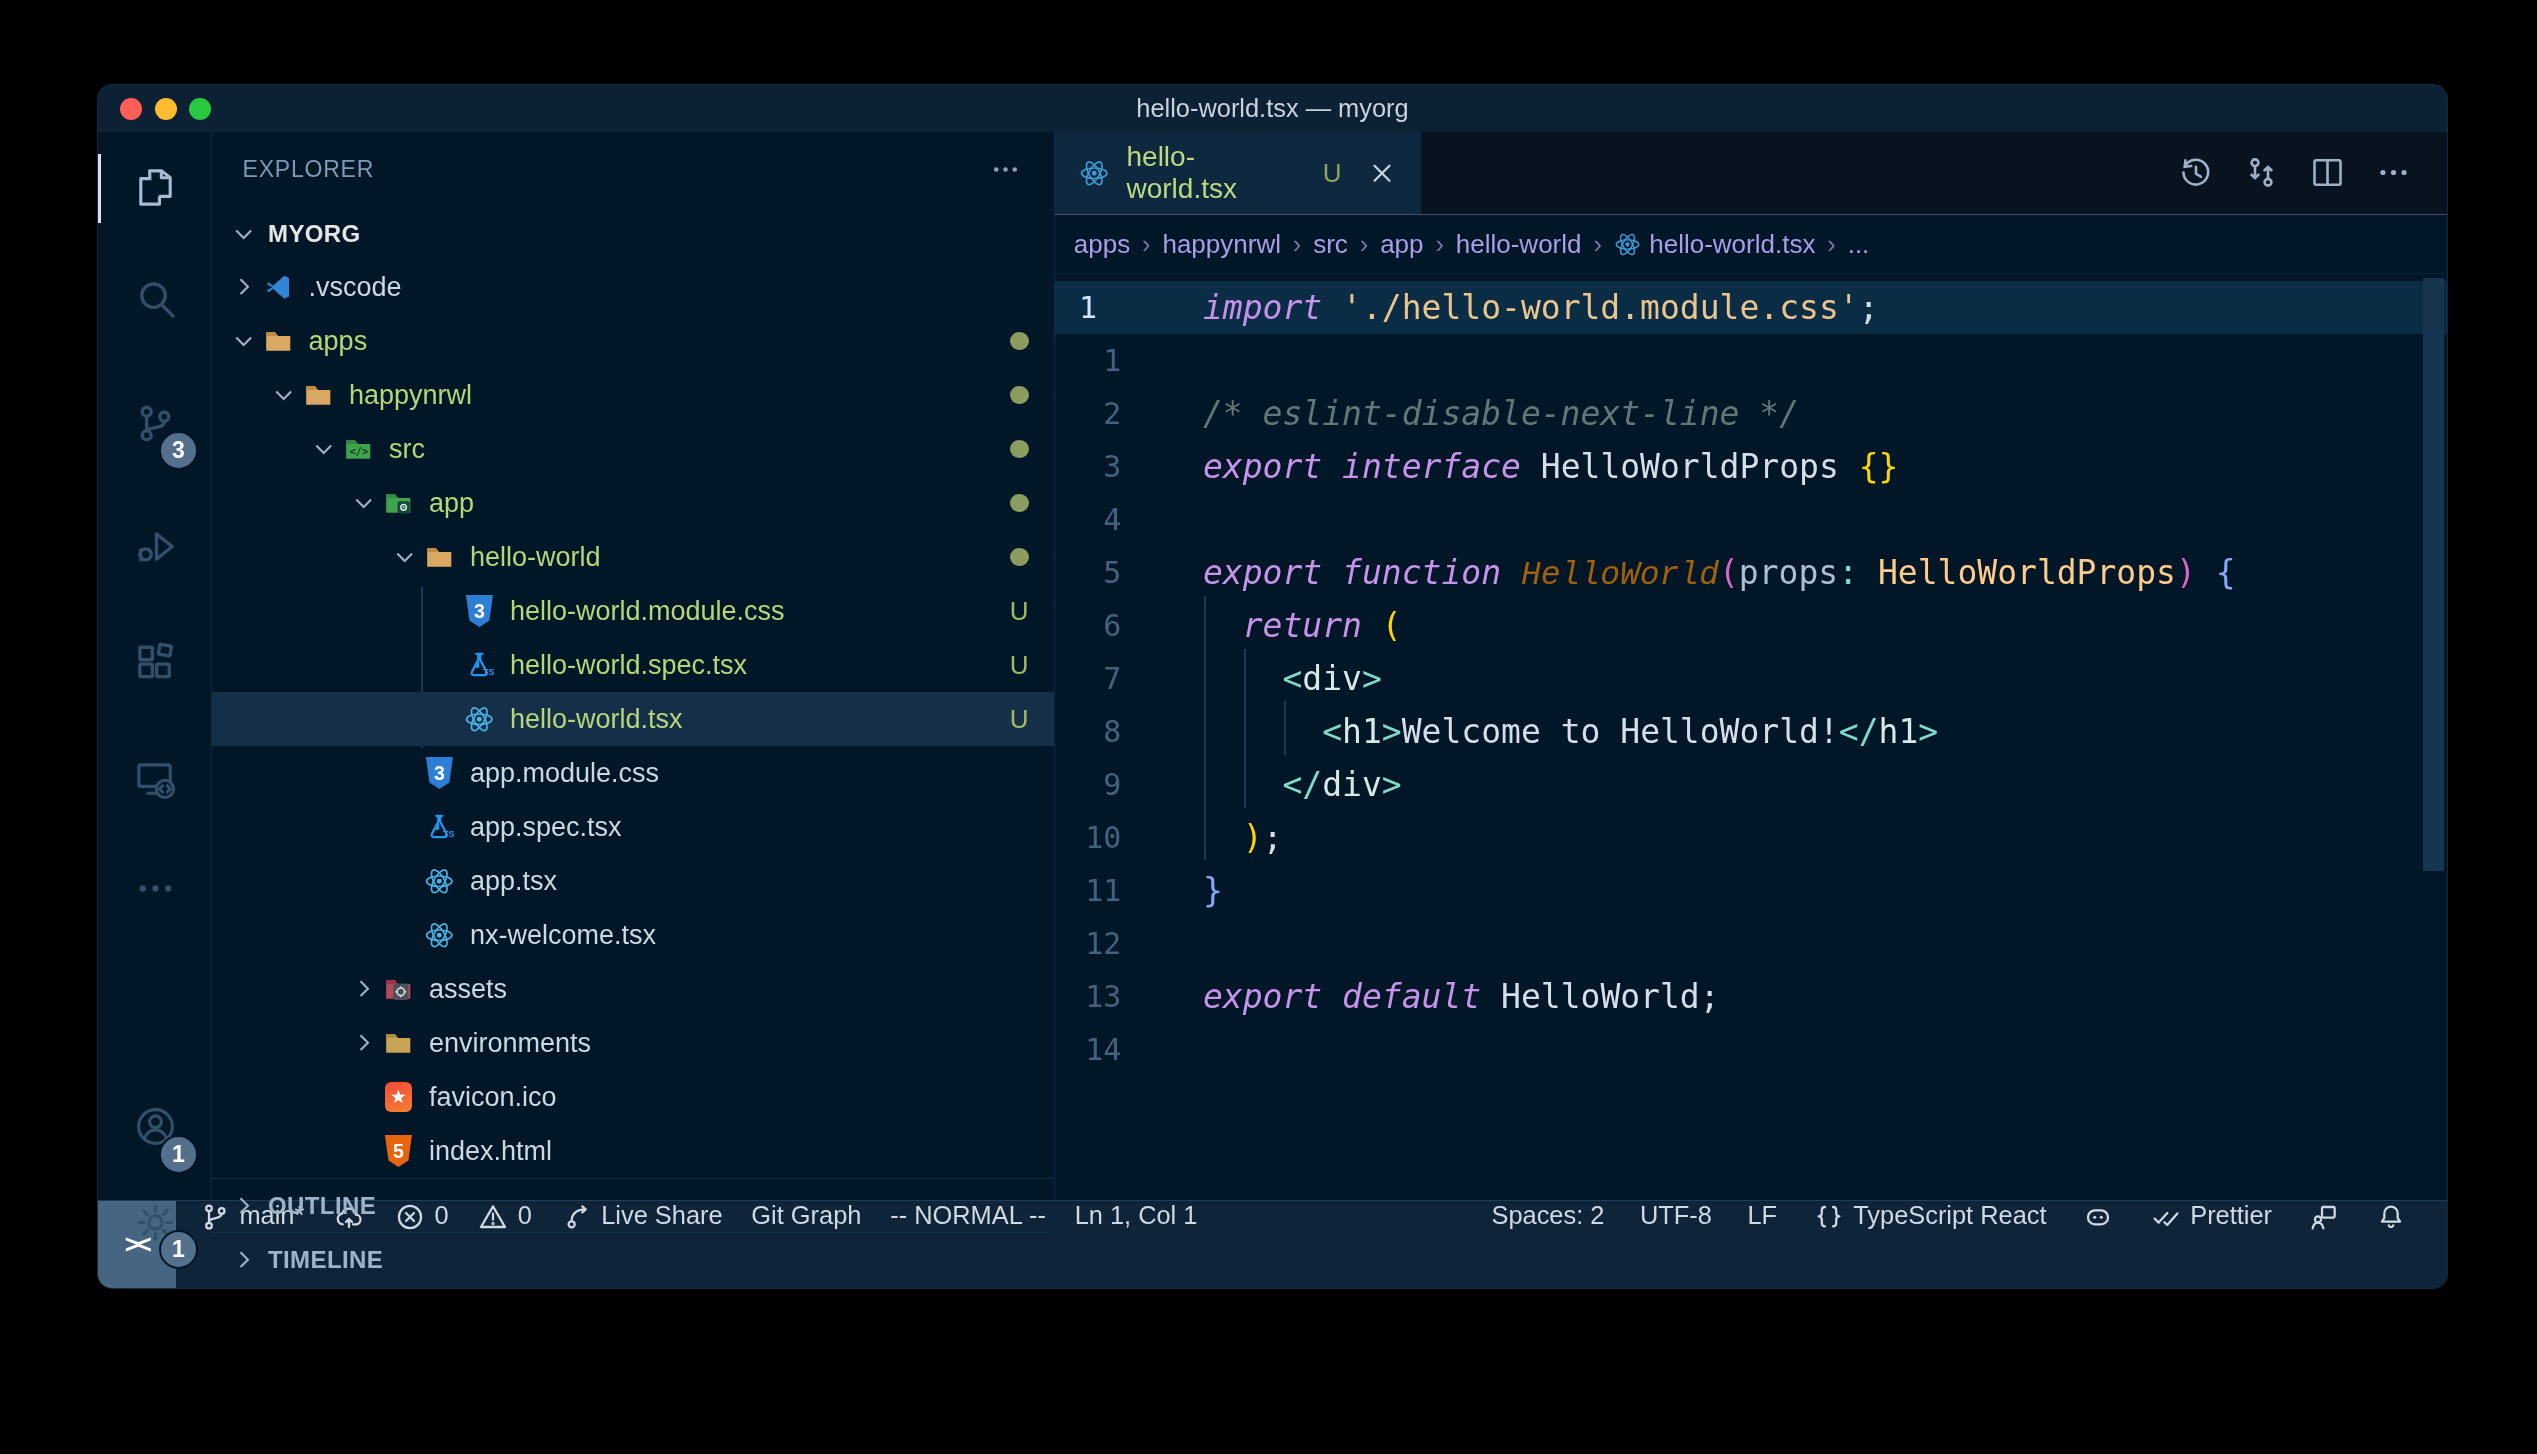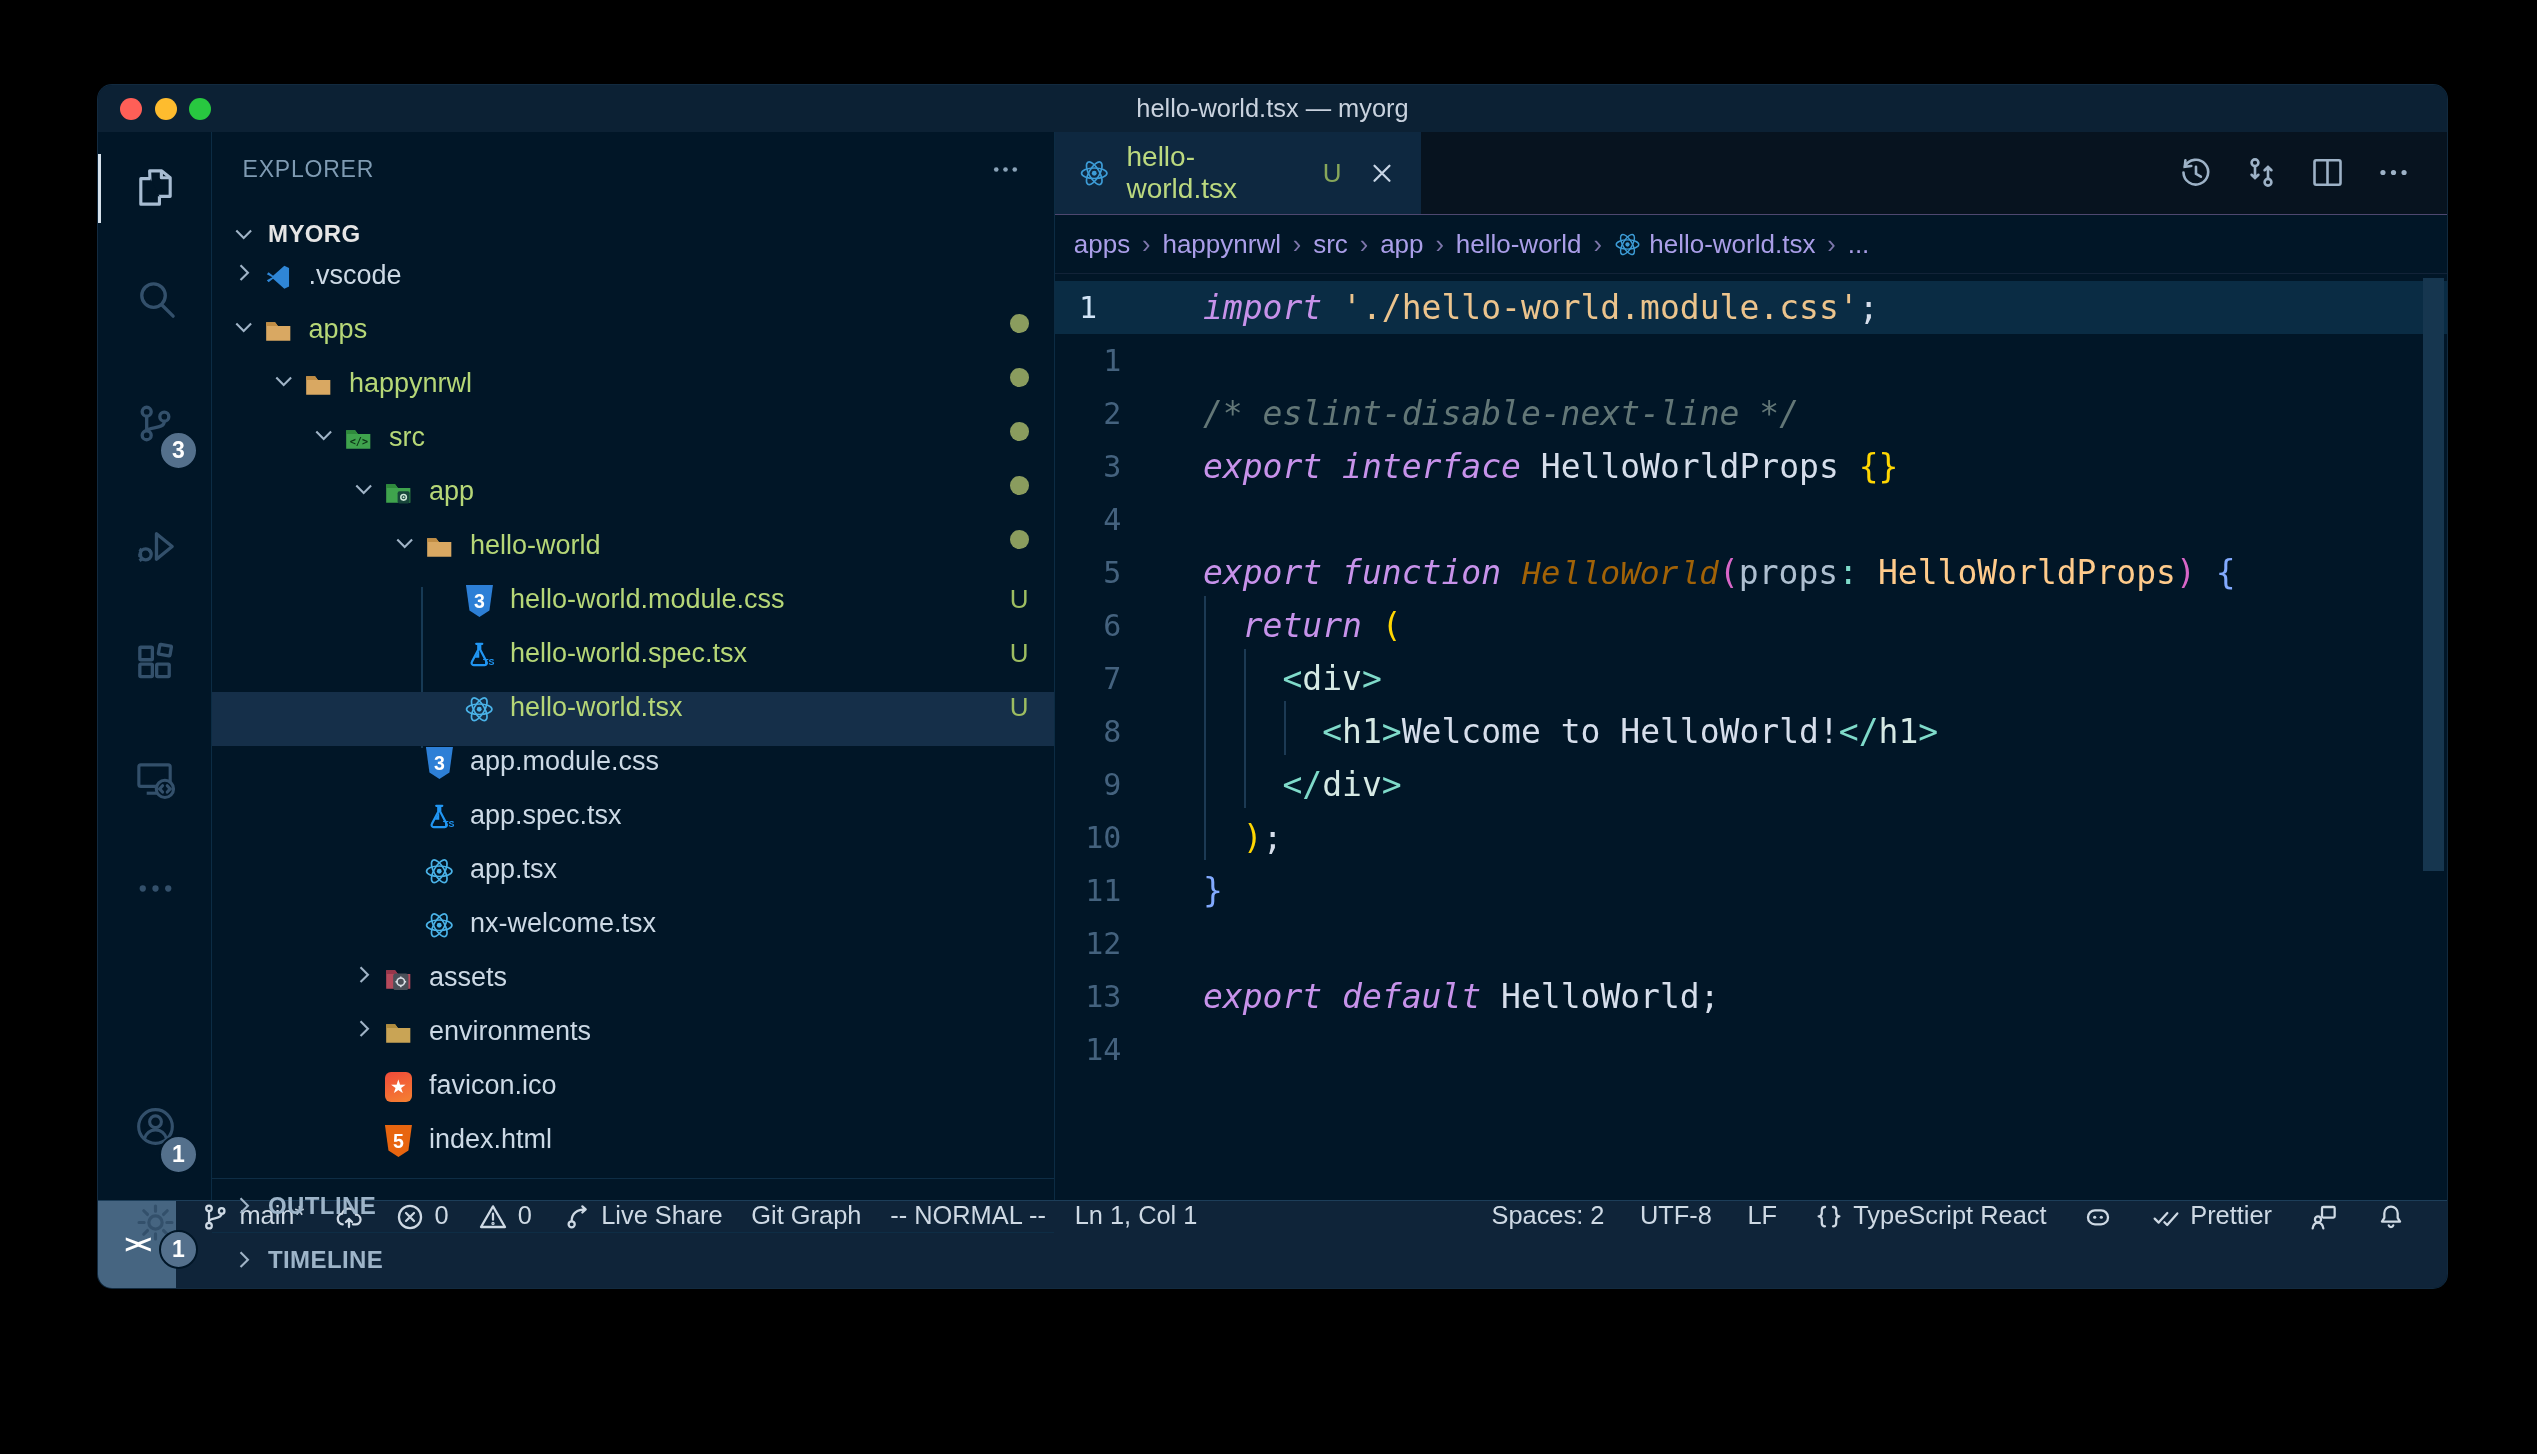--- a/index.html
+++ b/index.html
@@ -34,21 +34,21 @@
              border-right:0.8px solid #0c2c44; display:flex; flex-direction:column; }
   .sb-header { height:75px; flex:none; display:flex; align-items:center; padding:0 30.5px; }
   .sb-header-label { font-size:23px; letter-spacing:0.8px; color:#7f9bb3; flex:1; }
   .sb-header-more { color:#8ba3b8; width:37px; height:37px; }
   .sb-section { height:53px; flex:none; display:flex; align-items:center; gap:12px; padding:0 0 0 18.6px;
                 color:#e5e5e5; font-weight:bold; font-size:24px; letter-spacing:0.4px; }
   .chev { width:25.4px; height:25.4px; color:#9fb3c6; flex:none; display:inline-flex; }
   .chev svg { width:100%; height:100%; }
   .chev.down { transform:rotate(90deg); }
   .tree { flex:1; position:relative; }
-  .tree-row { height:54px; display:flex; font-size:27px; color:#ccd9e5;
+  .tree-row { height:54px; display:flex; align-items:center; font-size:27px; color:#ccd9e5;
               padding-right:25.4px; position:relative; }
   .tree-row.selected { background:#152f49; }
   .tree-row .chev { margin-right:6.8px; }
   .tree-row .chev.empty { visibility:hidden; }
   .fileicon { width:30.5px; height:34px; flex:none; margin-right:15.3px; display:flex;
               align-items:center; justify-content:center; position:relative; }
   .fileicon svg { width:30.5px; height:30.5px; }
   .tree-label { flex:1; white-space:nowrap; overflow:hidden; }
   .tree-row.mod .tree-label { color:#b6d777; }
   .dot { width:18.6px; height:18.6px; border-radius:50%; background:#8a9c5e; flex:none; }

